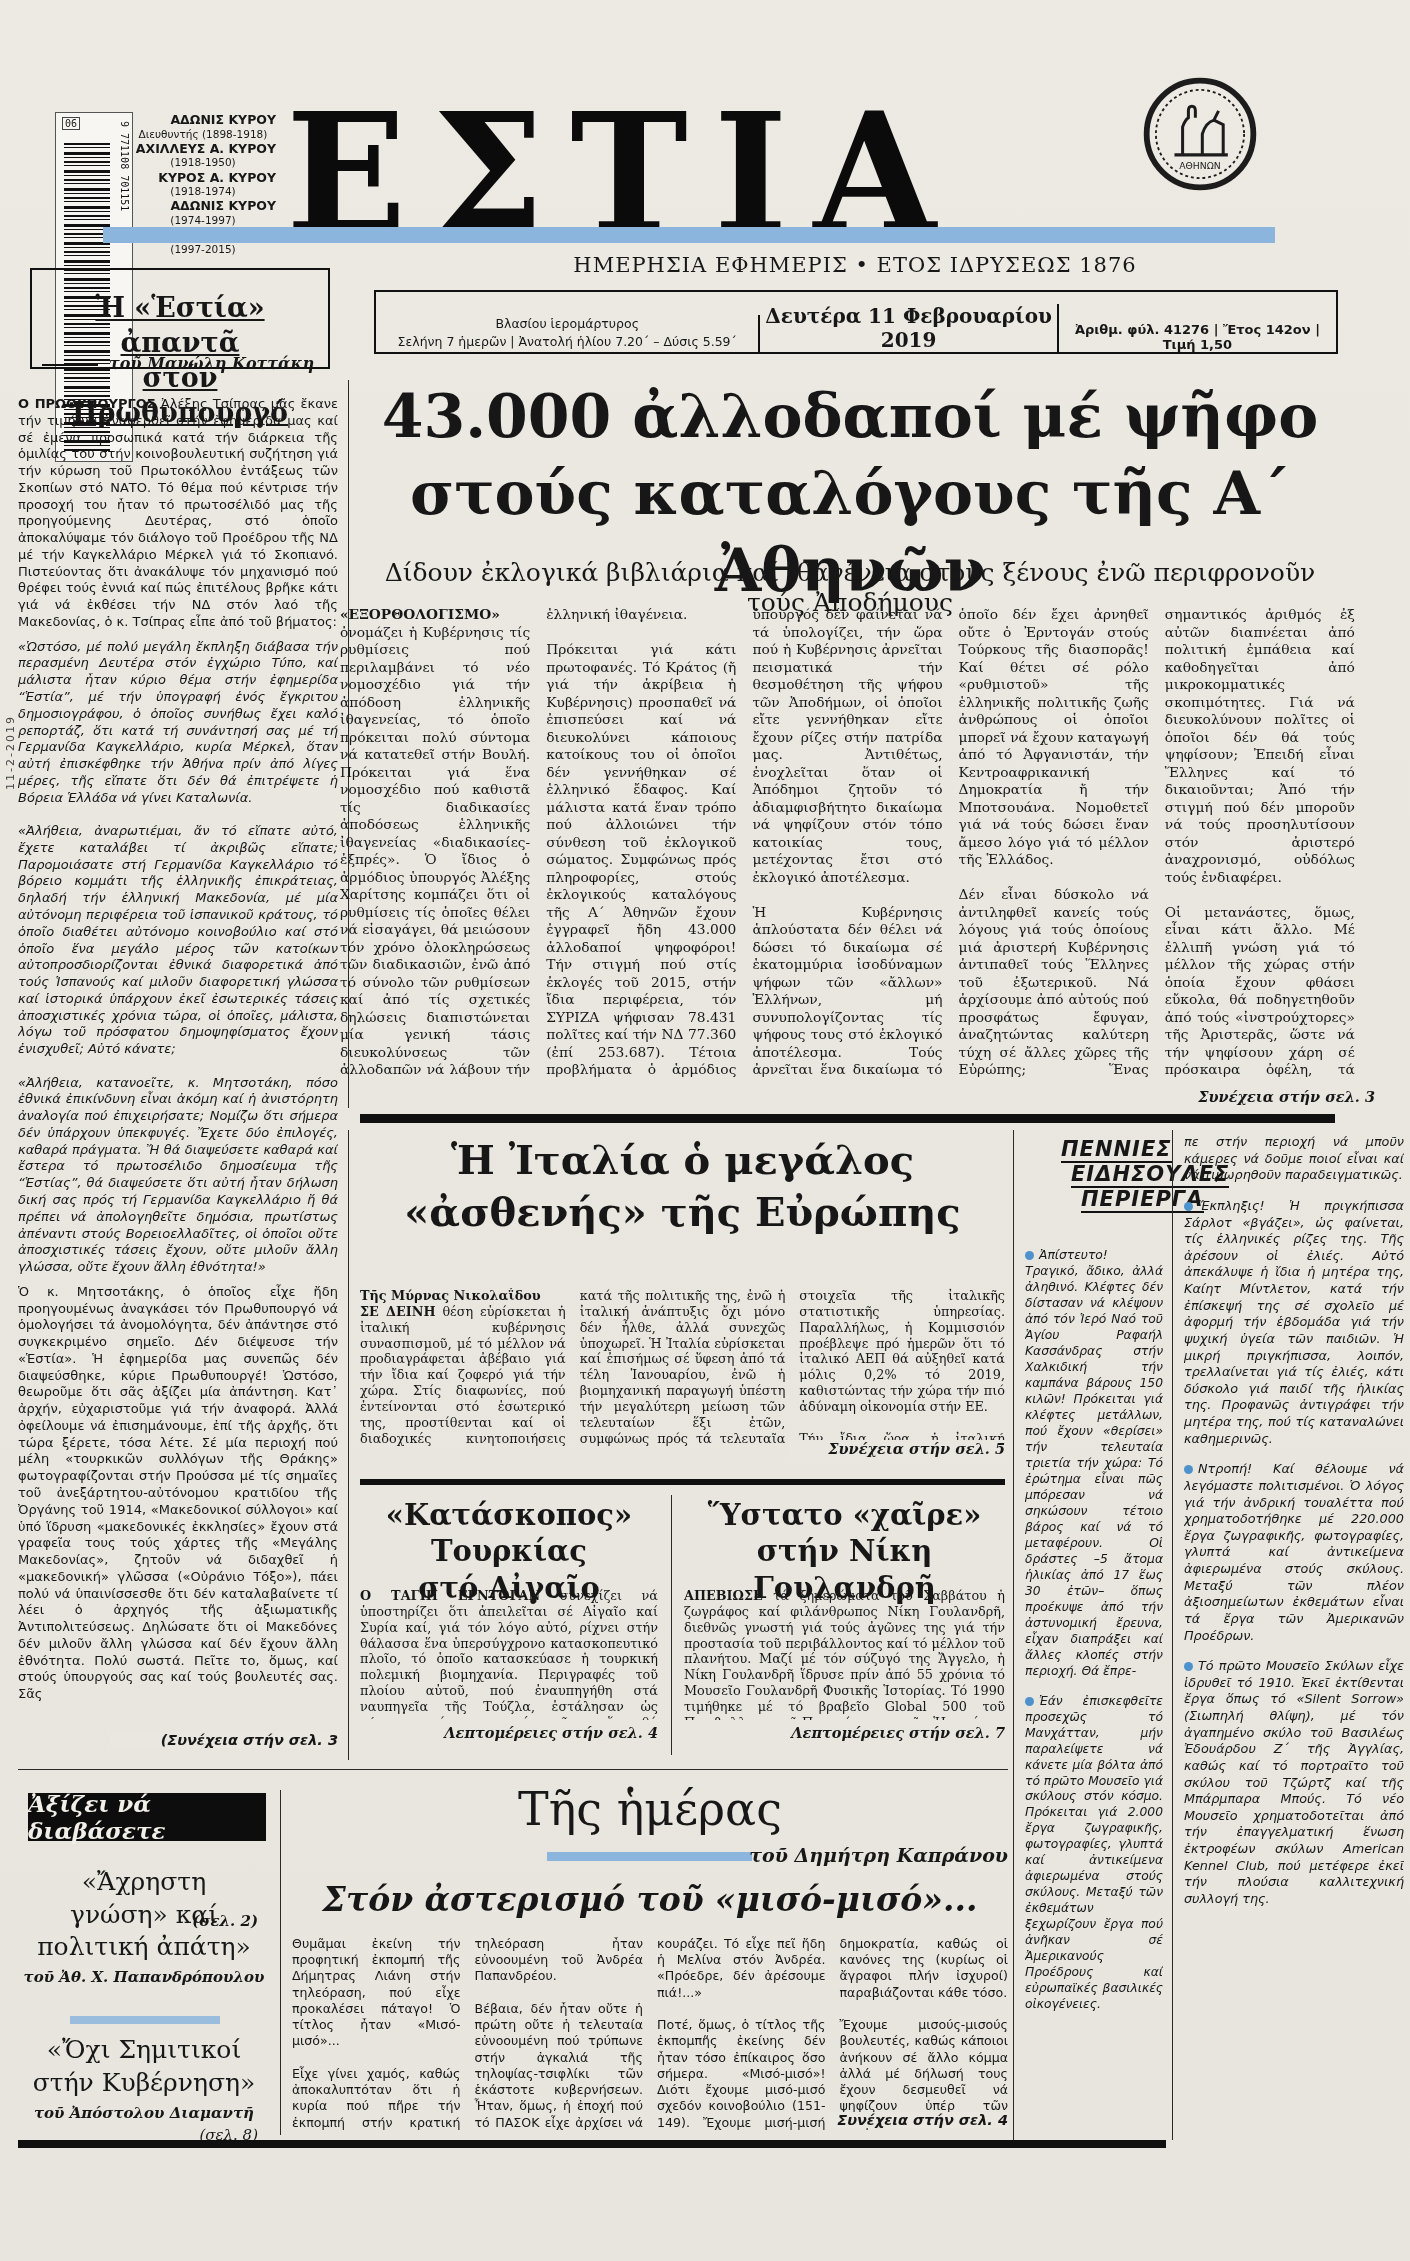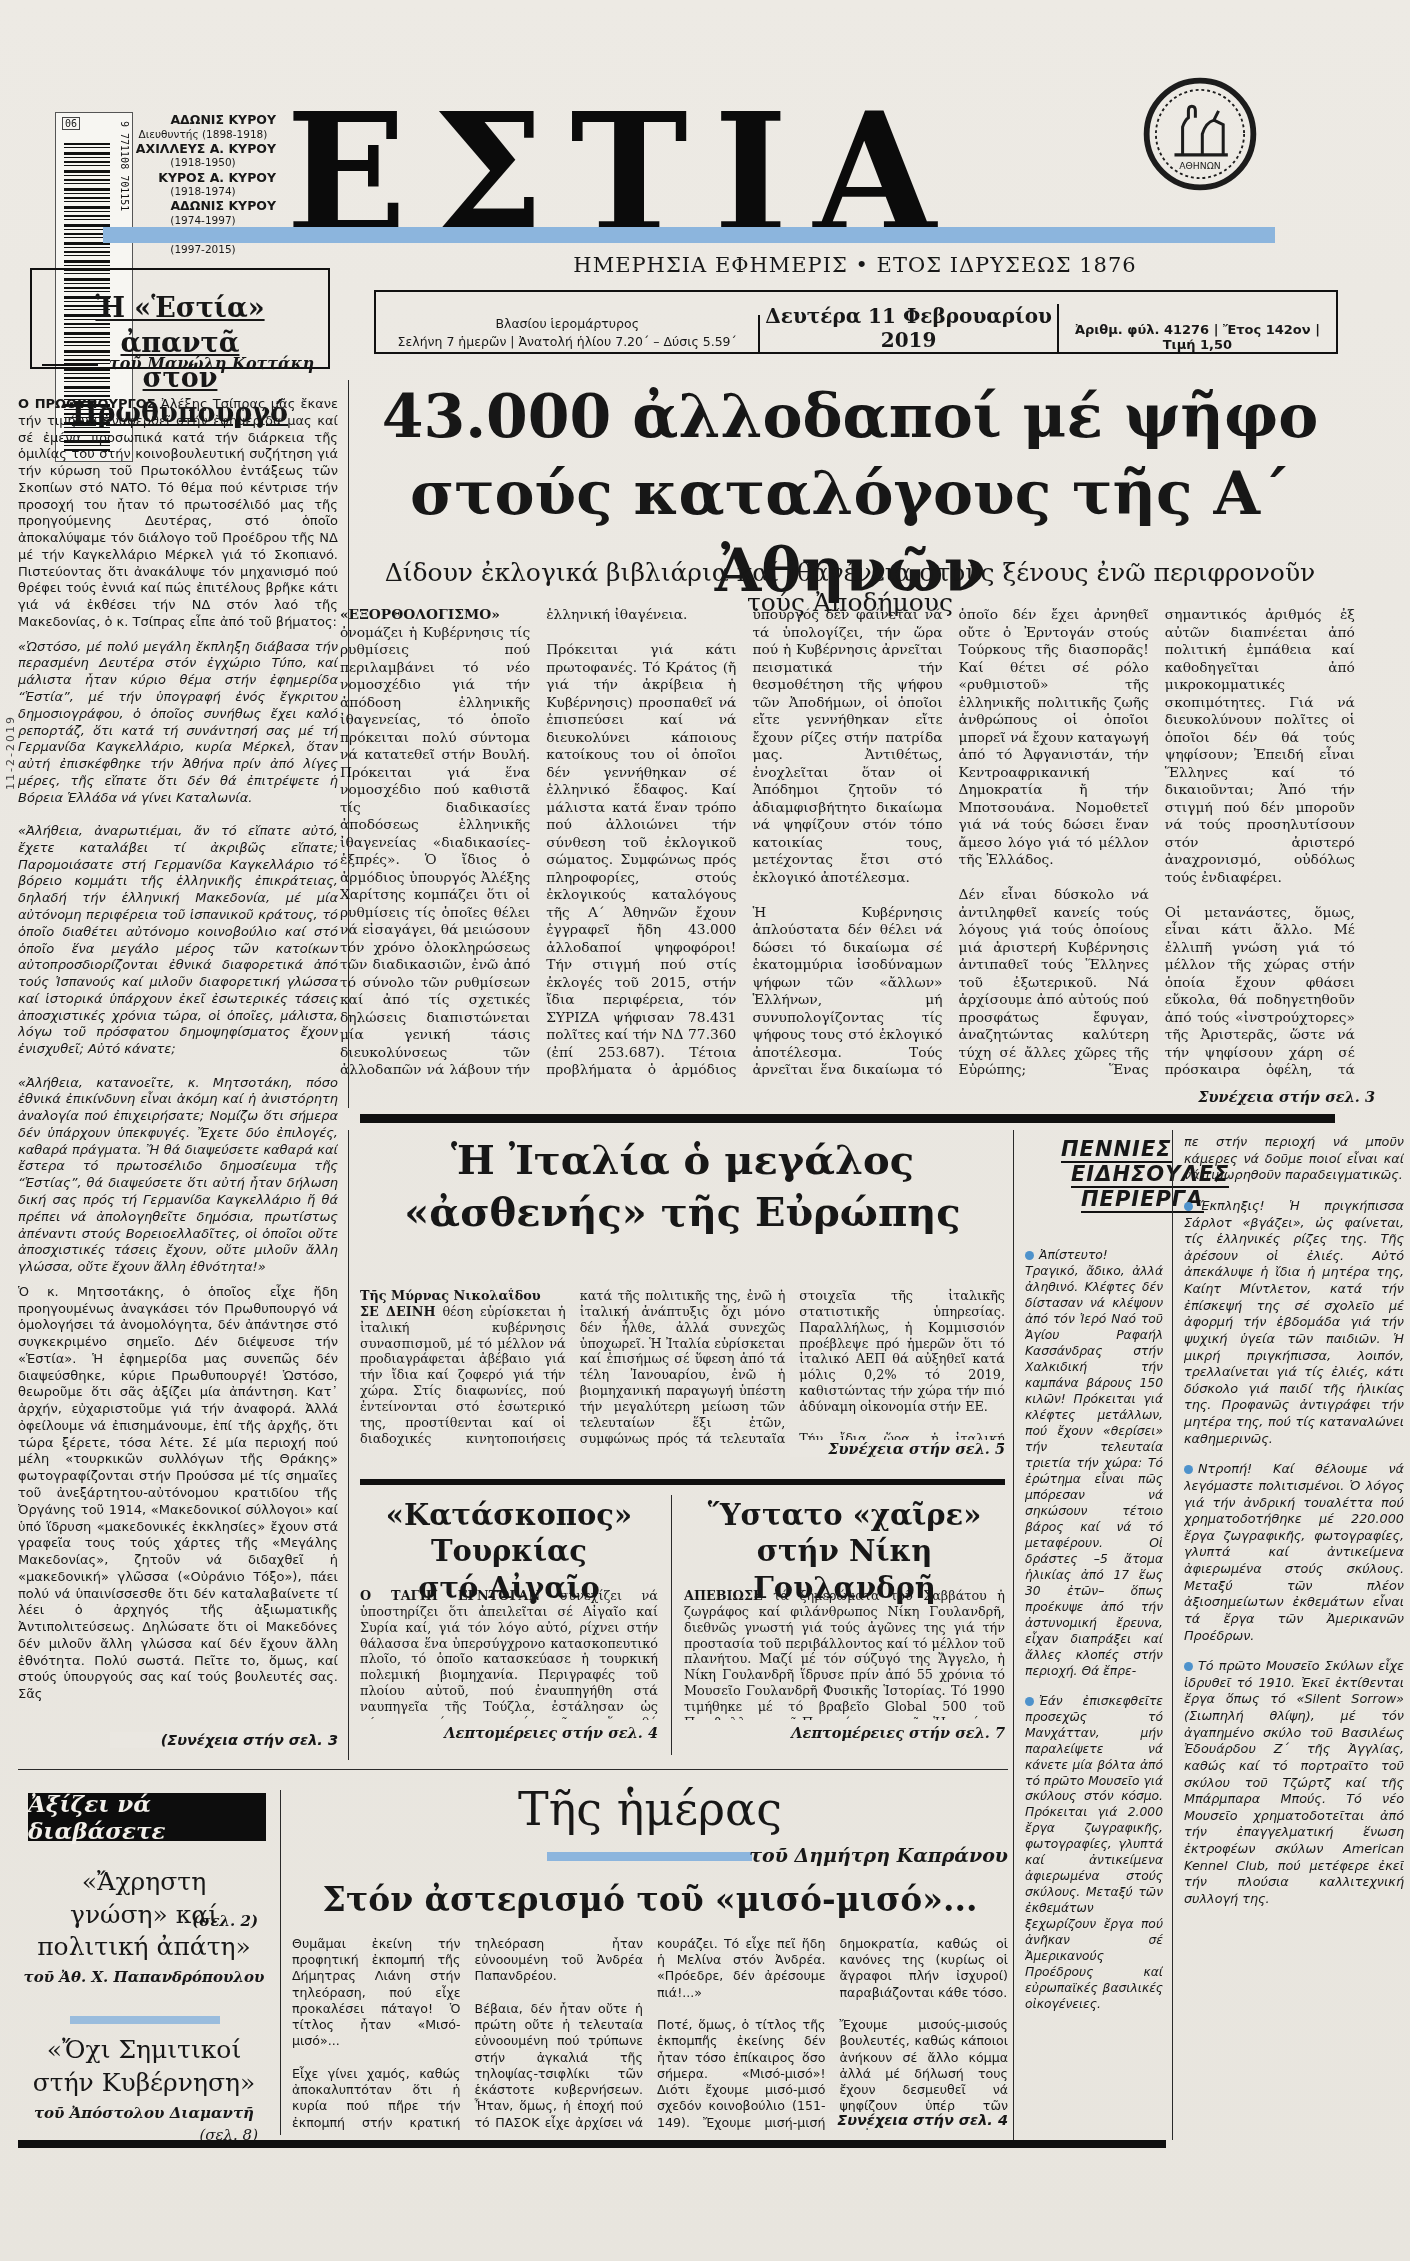--- a/index.html
+++ b/index.html
@@ -66,21 +66,21 @@
   .bc-stripes{position:absolute;left:8px;top:30px;right:22px;bottom:10px;
     background:repeating-linear-gradient(to bottom,#111 0 2px,transparent 2px 4px,#111 4px 5px,
     transparent 5px 9px,#111 9px 12px,transparent 12px 14px,#111 14px 15px,transparent 15px 18px);}
   .bc-num{position:absolute;right:2px;top:8px;bottom:0;writing-mode:vertical-rl;
           font-size:10px;font-family:"DejaVu Sans Mono","Liberation Mono",monospace;color:#111;}
   .bc-issue{position:absolute;left:6px;top:4px;font-size:10px;
             font-family:"DejaVu Sans Mono","Liberation Mono",monospace;border:1px solid #444;padding:0 2px;}
   .edge-date{transform:rotate(-90deg);transform-origin:left top;font-size:11px;color:#444;
              font-family:"DejaVu Sans","Liberation Sans",sans-serif;letter-spacing:2px;}
   .tim-title{font-size:46px;}
-  .tim-head{font-size:33px;font-weight:bold;}
+  .tim-head{font-size:33px;font-weight:bold;font-style:italic;}
   .tim-byline{font-size:19px;font-weight:bold;font-style:italic;}
 </style>
 </head>
 <body>
 
 <div class="page">
 
   <div class="abs barcode" style="left:55px;top:112px;width:76px;height:348px;">
     <div class="bc-issue">06</div>
     <div class="bc-stripes"></div>

